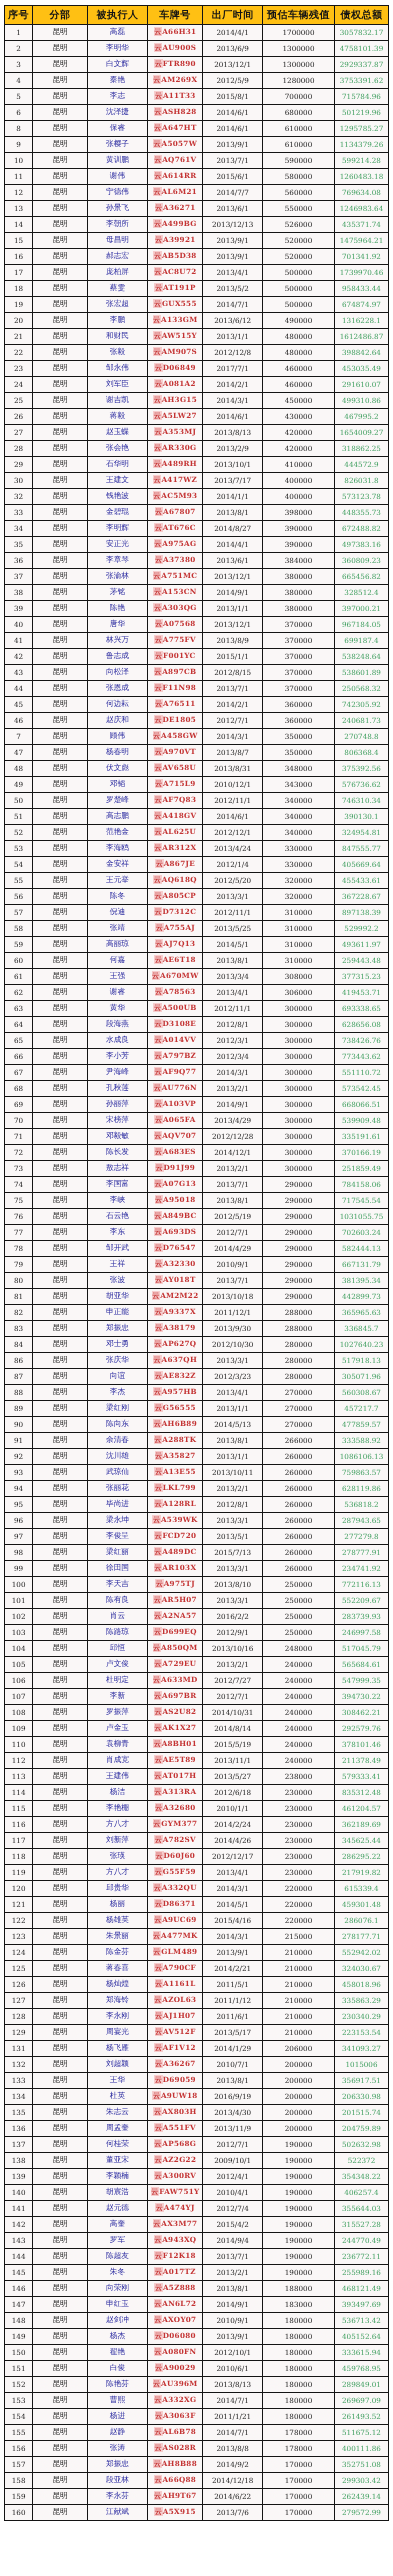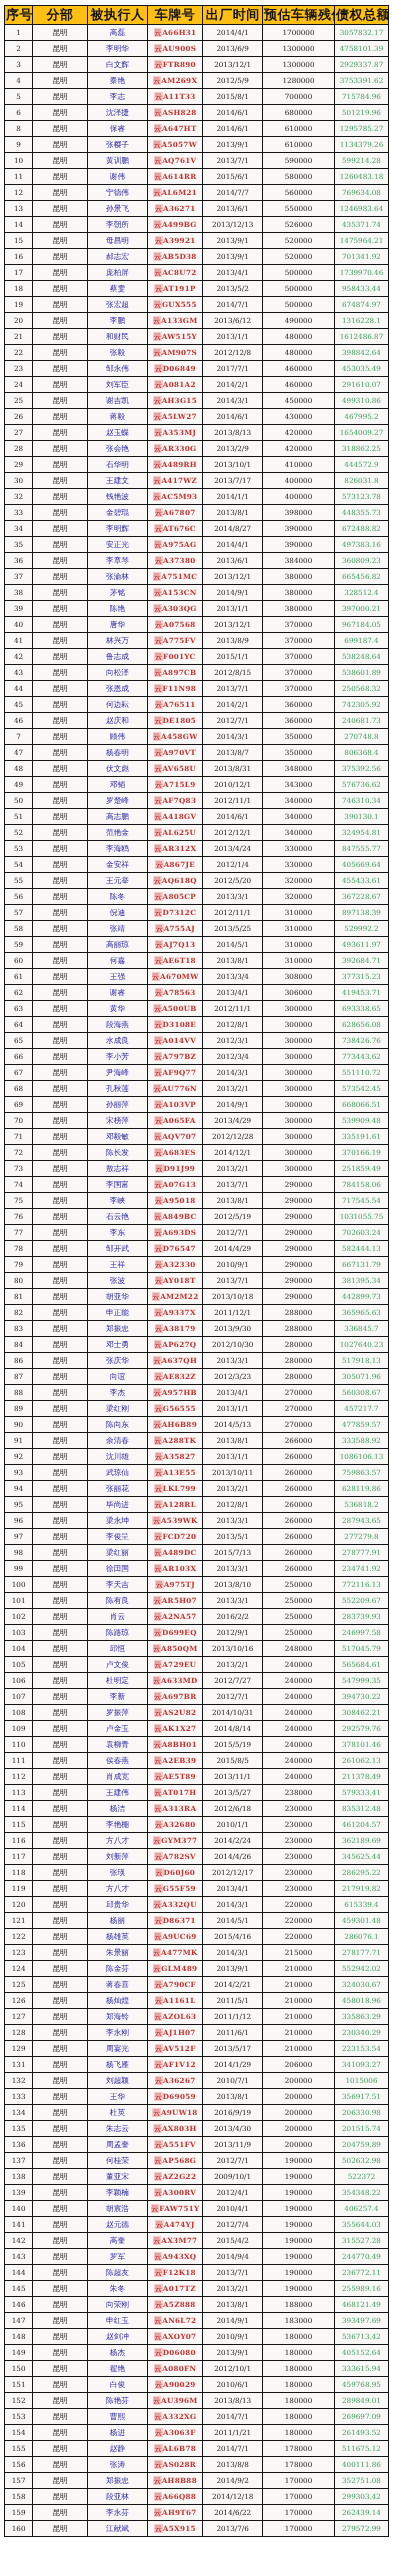--- a/index.html
+++ b/index.html
@@ -17,21 +17,21 @@
     text-align:center;
     vertical-align:middle;
     padding:0 1px;
     overflow:hidden;
     white-space:nowrap;
   }
   table.debt-table th {
     background:#ffc013;
     color:#141414;
     font-weight:bold;
-    font-size:13px;
+    font-size:10px;
     height:17.5px;
     letter-spacing:0.5px;
   }
   table.debt-table td { height:15px; background:#faf7f7; }
   td.col-serial { font-size:7.2px; color:#1a1a1a; }
   td.col-branch { font-size:7.7px; color:#1a1a1a; }
   td.col-name   { font-size:7.7px; color:#2b2ba0; }
   td.col-plate  { font-size:7.2px; color:#c43434; font-weight:bold; letter-spacing:0.3px; }
   td.col-plate .plate-prefix { background:#f6cdcd; color:#c43434; padding:0 0.5px; }
   td.col-date   { font-size:7.2px; color:#1a1a1a; }
@@ -586,21 +586,21 @@
           <td class="col-residual">310000</td>
           <td class="col-debt">493611.97</td>
         </tr>
         <tr>
           <td class="col-serial">60</td>
           <td class="col-branch">昆明</td>
           <td class="col-name">何嘉</td>
           <td class="col-plate"><span class="plate-prefix">云</span><span>AE6T18</span></td>
           <td class="col-date">2013/8/1</td>
           <td class="col-residual">310000</td>
-          <td class="col-debt">392684.71</td>
+          <td class="col-debt">259443.48</td>
         </tr>
         <tr>
           <td class="col-serial">61</td>
           <td class="col-branch">昆明</td>
           <td class="col-name">王强</td>
           <td class="col-plate"><span class="plate-prefix">云</span><span>A670MW</span></td>
           <td class="col-date">2013/3/4</td>
           <td class="col-residual">308000</td>
           <td class="col-debt">377315.23</td>
         </tr>
@@ -1028,29 +1028,20 @@
           <td class="col-debt">292579.76</td>
         </tr>
         <tr>
           <td class="col-serial">110</td>
           <td class="col-branch">昆明</td>
           <td class="col-name">袁柳青</td>
           <td class="col-plate"><span class="plate-prefix">云</span><span>A8BH01</span></td>
           <td class="col-date">2015/5/19</td>
           <td class="col-residual">240000</td>
           <td class="col-debt">378101.46</td>
-        </tr>
-        <tr>
-          <td class="col-serial">111</td>
-          <td class="col-branch">昆明</td>
-          <td class="col-name">侯春燕</td>
-          <td class="col-plate"><span class="plate-prefix">云</span><span>A2EB39</span></td>
-          <td class="col-date">2015/8/5</td>
-          <td class="col-residual">240000</td>
-          <td class="col-debt">261062.13</td>
         </tr>
         <tr>
           <td class="col-serial">112</td>
           <td class="col-branch">昆明</td>
           <td class="col-name">肖成宽</td>
           <td class="col-plate"><span class="plate-prefix">云</span><span>AE5T89</span></td>
           <td class="col-date">2013/11/1</td>
           <td class="col-residual">240000</td>
           <td class="col-debt">211378.49</td>
         </tr>

